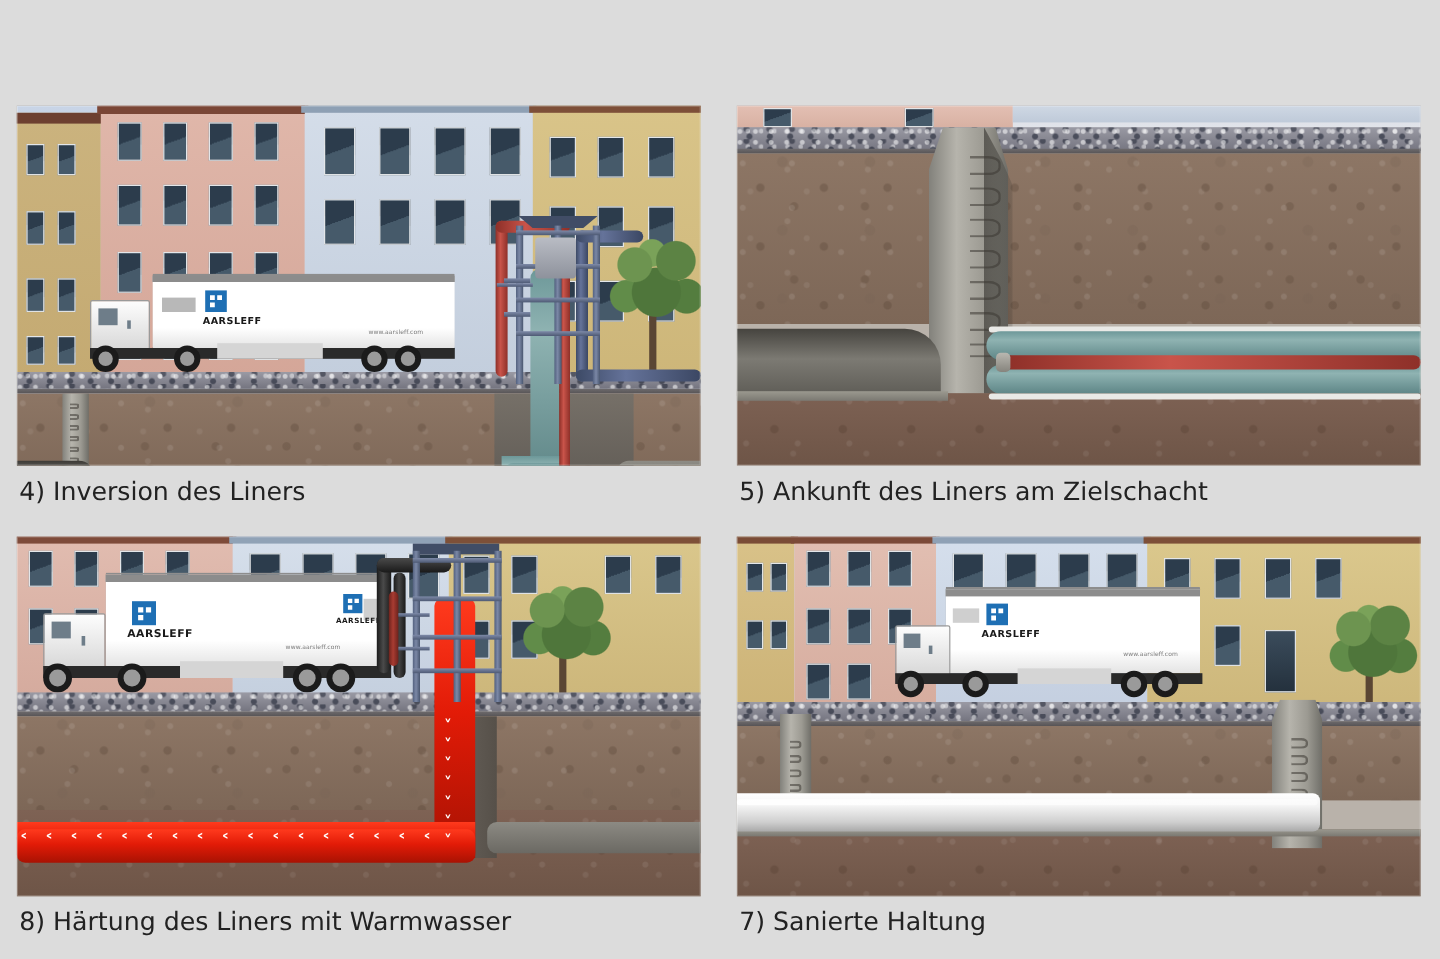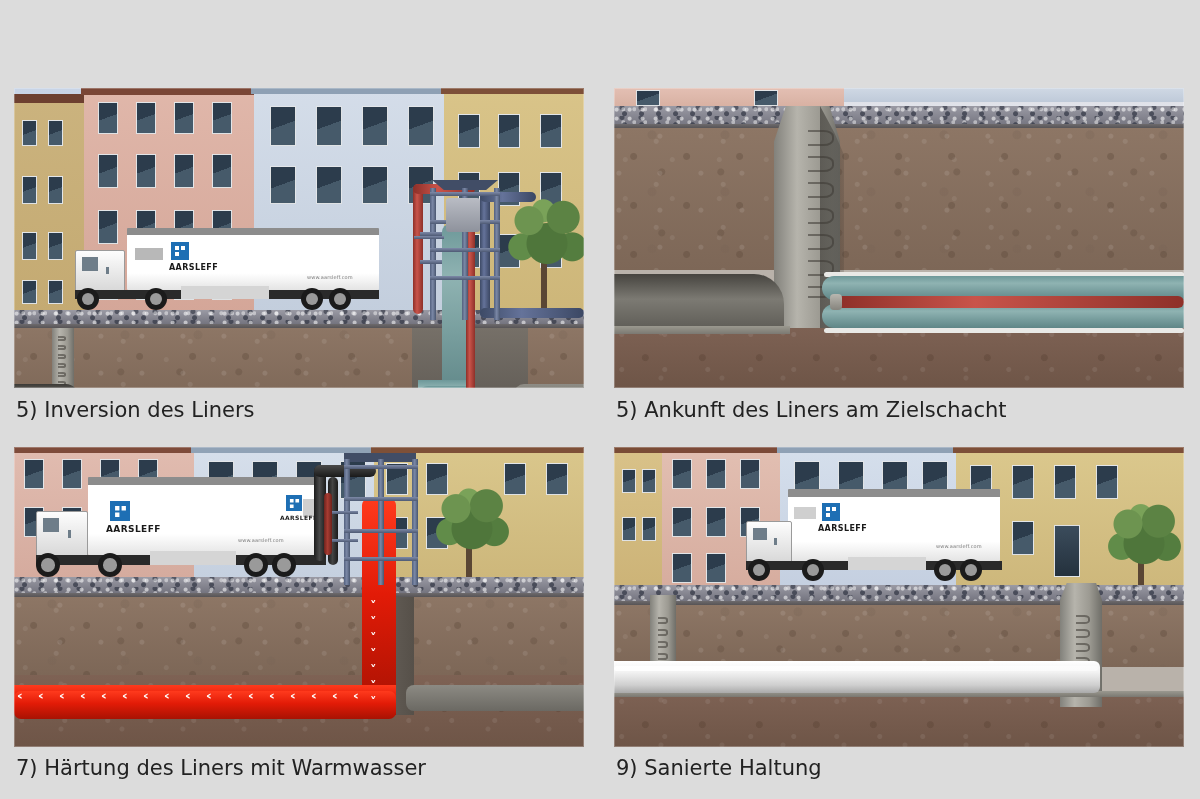--- a/index.html
+++ b/index.html
@@ -567,18 +567,18 @@
       <div class="rung" style="left:0;top:56px;width:14px;height:9px;"></div>
     </div>
 
     <div class="pipe-wall" style="left:0;top:244px;width:570px;height:6px;background:linear-gradient(#9a988f,#7a7871);"></div>
     <div class="liner-white" style="left:0;top:214px;width:486px;height:32px;border-radius:0 6px 6px 0;"></div>
     <div style="position:absolute;left:0;top:219px;width:484px;height:5px;background:linear-gradient(90deg,rgba(255,255,255,.95),rgba(255,255,255,.55));border-radius:3px;"></div>
 
     <div class="edge-fade"></div>
   </div>
 
-  <div class="caption c1">5) Inversion des Liners</div>
+  <div class="caption c1">4) Inversion des Liners</div>
   <div class="caption c2">5) Ankunft des Liners am Zielschacht</div>
-  <div class="caption c3">7) Härtung des Liners mit Warmwasser</div>
-  <div class="caption c4">9) Sanierte Haltung</div>
+  <div class="caption c3">8) Härtung des Liners mit Warmwasser</div>
+  <div class="caption c4">7) Sanierte Haltung</div>
 
 </div>
 
 </body></html>

